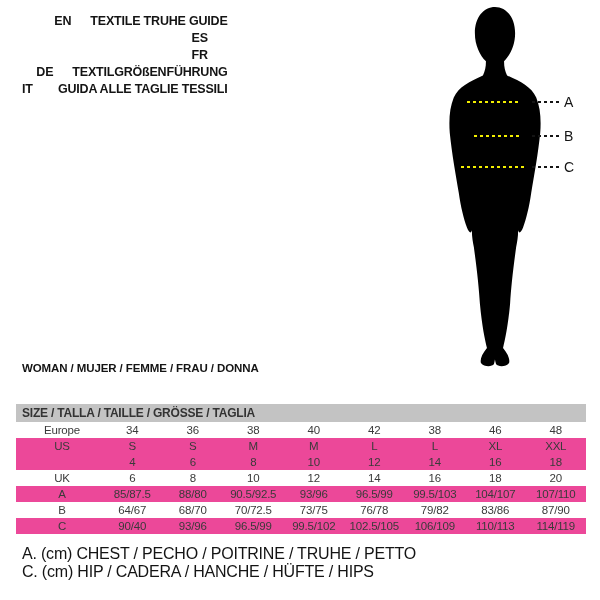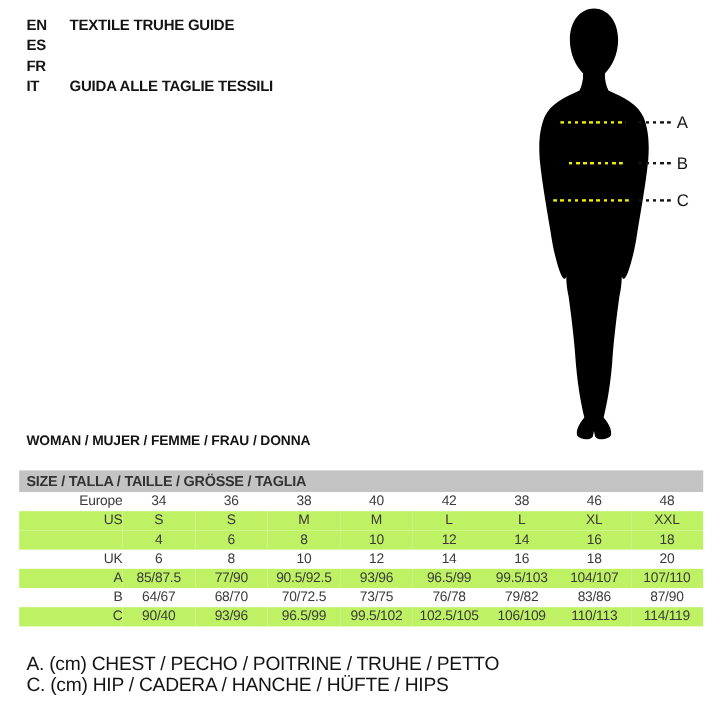--- a/index.html
+++ b/index.html
@@ -5,64 +5,68 @@
   html,body { margin:0; padding:0; }
   body {
     width:600px; height:600px; position:relative; overflow:hidden;
     background:#ffffff;
     font-family:"Liberation Sans", sans-serif;
     -webkit-font-smoothing:antialiased;
   }
 
   
   .lang-block { position:absolute; left:22px; top:13px; }
-  .lang-row { display:flex; font-weight:bold; font-size:12.5px; line-height:17px; color:#141414; letter-spacing:-0.2px; }
+  .lang-row { display:flex; font-weight:bold; font-size:12.5px; line-height:17px; color:#141414; letter-spacing:-0.2px;justify-content:flex-end; }
   .lang-code { width:36px; flex:none; }
 
   
   .figure-wrap { position:absolute; left:438px; top:6px; width:160px; height:364px; }
   .figure-wrap svg { position:absolute; left:0; top:0; display:block; }
   .measure-line { position:absolute; height:2px; }
   .measure-line.yellow { background:repeating-linear-gradient(to right, #f2ee00 0 3px, transparent 3px 6px); }
   .measure-line.pointer { background:repeating-linear-gradient(to right, #141414 0 3px, transparent 3px 6px); }
   .measure-label { position:absolute; font-size:14px; font-weight:400; color:#141414; line-height:14px; }
 
   
   .section-title { position:absolute; left:22px; top:362px; font-weight:bold; font-size:11.5px; letter-spacing:-0.1px; color:#141414; }
 
   
-  table.size-table { position:absolute; left:16px; top:392px; width:570px; border-collapse:collapse; table-layout:fixed; }
+  table.size-table { position:absolute; left:16px; top:404px; width:570px; border-collapse:collapse; table-layout:fixed; }
   table.size-table th {
     background:#c3c3c3; color:#333333; text-align:left; font-weight:bold;
     font-size:12px; height:18px; padding:0 0 0 6px; letter-spacing:-0.2px;
   }
   table.size-table td {
     height:16px; padding:0; text-align:center; font-size:11.5px; font-weight:400;
     color:#3a3a3a; letter-spacing:-0.2px; white-space:nowrap;
   }
-  table.size-table td.row-label { text-align:right; padding-left:6px; }
-  table.size-table tr.shaded td { background:#bef264; }
+  table.size-table td.row-label { text-align:center; padding-left:6px; }
+  table.size-table tr.shaded td { background:#ec4899; }
 
   
   .legend { position:absolute; left:22px; top:545px; }
   .legend-line { font-weight:normal; font-size:16px; line-height:17.5px; letter-spacing:-0.2px; color:#141414; }
 </style>
 </head>
 <body>
 
 <div class="lang-block" id="lang-block">
     <div class="lang-row">
       <span class="lang-code">EN</span>
       <span>TEXTILE TRUHE GUIDE</span>
     </div>
     <div class="lang-row">
       <span class="lang-code">ES</span>
     </div>
     <div class="lang-row">
       <span class="lang-code">FR</span>
+    </div>
+    <div class="lang-row">
+      <span class="lang-code">DE</span>
+      <span>TEXTILGRÖßENFÜHRUNG</span>
     </div>
     <div class="lang-row">
       <span class="lang-code">IT</span>
       <span>GUIDA ALLE TAGLIE TESSILI</span>
     </div>
   </div>
 
 <div class="figure-wrap">
   <svg width="114" height="362" viewBox="0 0 110 360" aria-hidden="true">
     <path fill="#000000" d="
@@ -167,21 +171,21 @@
         <td>10</td>
         <td>12</td>
         <td>14</td>
         <td>16</td>
         <td>18</td>
         <td>20</td>
       </tr>
       <tr class="shaded">
         <td class="row-label">A</td>
         <td>85/87.5</td>
-        <td>77/90</td>
+        <td>88/80</td>
         <td>90.5/92.5</td>
         <td>93/96</td>
         <td>96.5/99</td>
         <td>99.5/103</td>
         <td>104/107</td>
         <td>107/110</td>
       </tr>
       <tr class="">
         <td class="row-label">B</td>
         <td>64/67</td>

